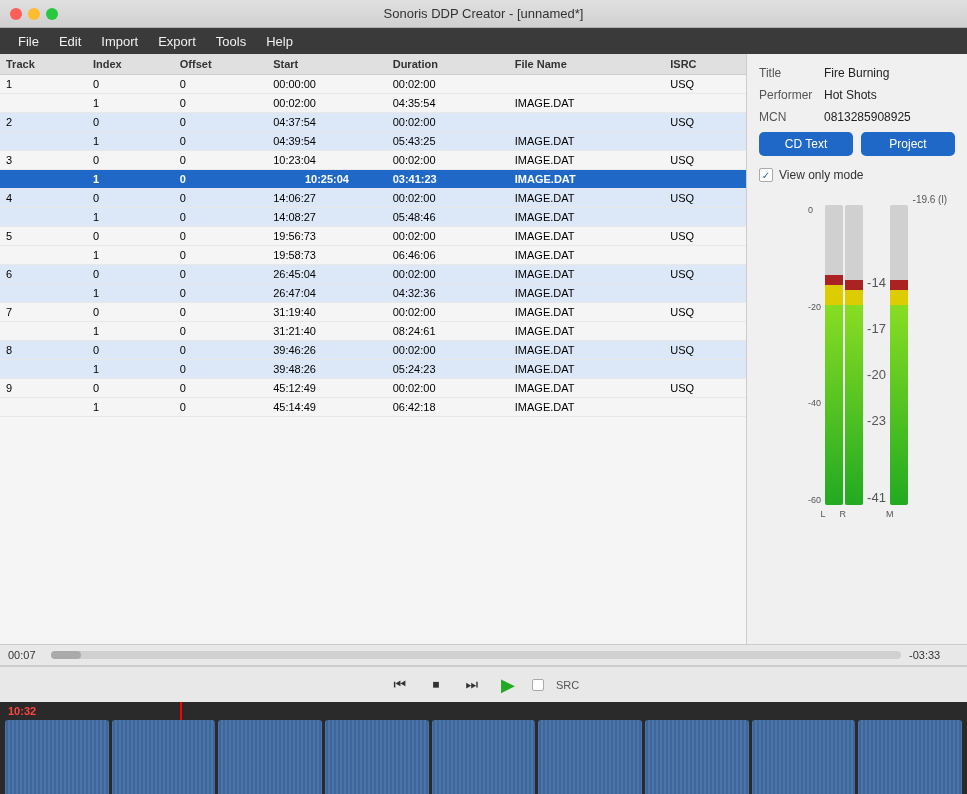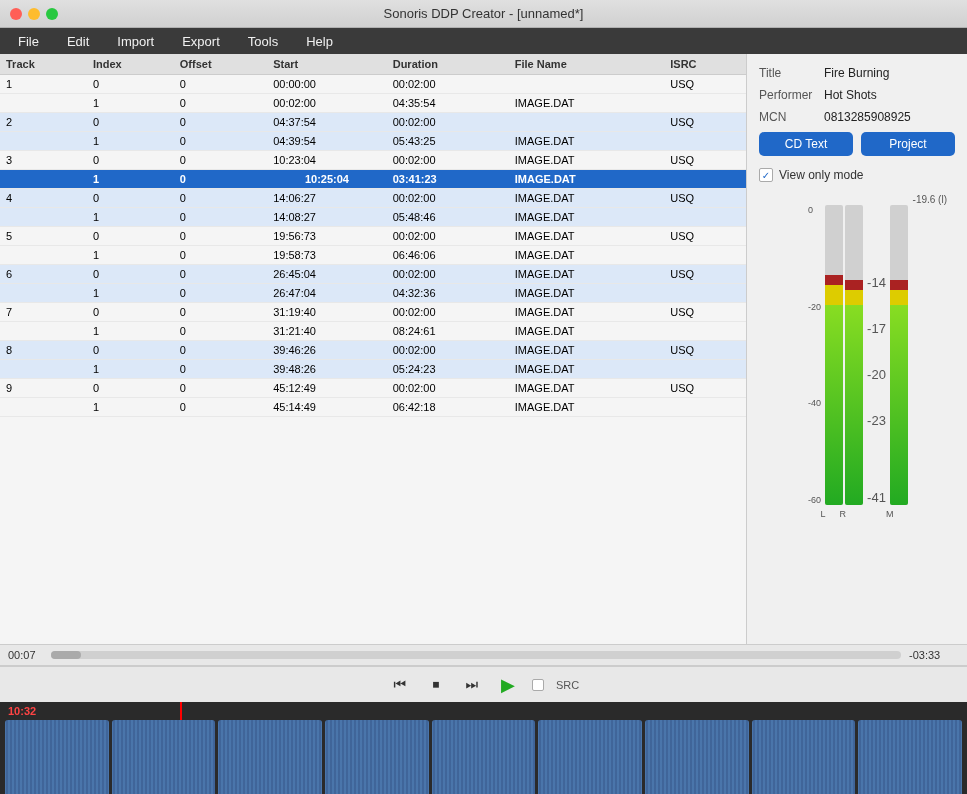--- a/index.html
+++ b/index.html
@@ -39,21 +39,21 @@
     .btn-maximize { background: #28c840; }
     #app-title { font-size: 13px; color: #333; font-weight: 500; }
 
     
     #menu-bar {
       height: 26px;
       background: #3a3a3a;
       display: flex;
       align-items: center;
       padding: 1px 8px;
-      gap: 8px;
+      gap: 0;
     }
     .menu-item {
       color: #f0f0f0;
       padding: 3px 10px;
       border-radius: 3px;
       cursor: pointer;
       font-size: 13px;
     }
 
     

